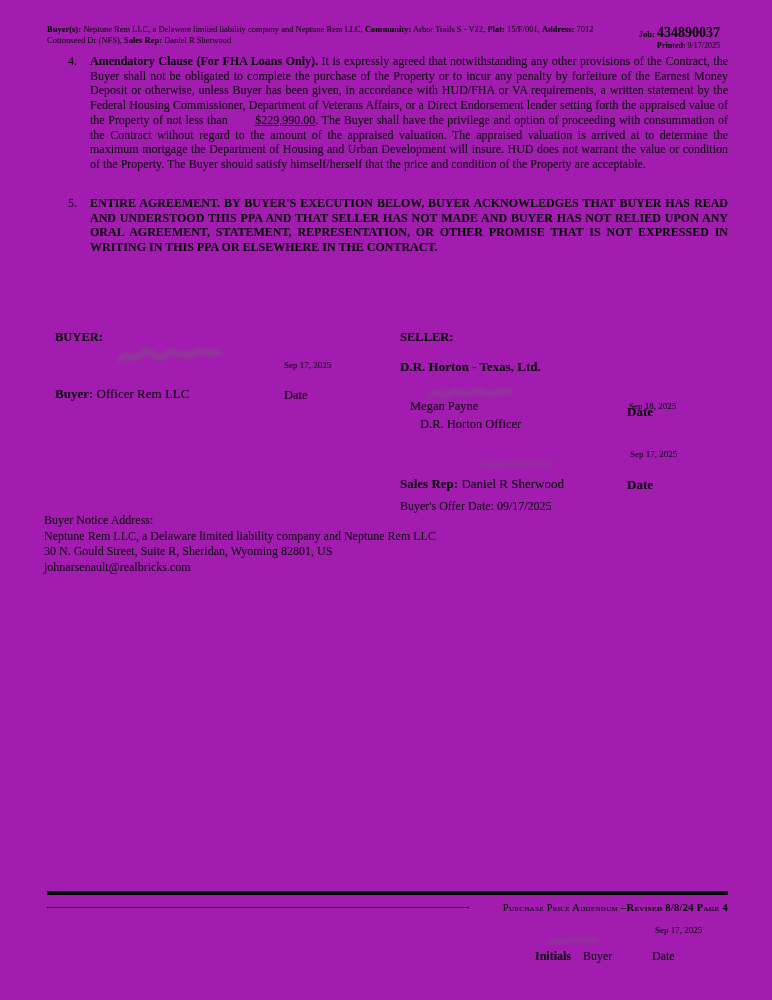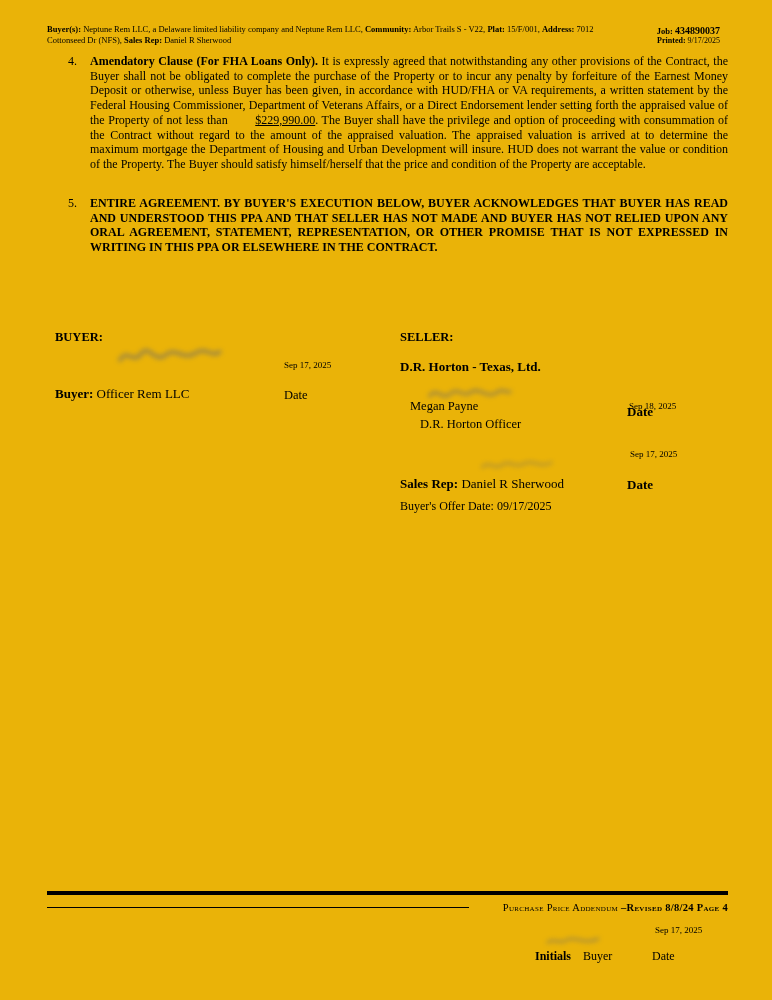--- a/index.html
+++ b/index.html
@@ -2,31 +2,31 @@
 <html><head>
 <meta charset="utf-8">
 <style>
   * { margin:0; padding:0; box-sizing:border-box; }
   html,body { background:#ffffff; }
   body {
     width:772px; height:1000px;
     font-family:"Liberation Serif", serif;
     color:#000;
   }
-  .page { position:relative; width:772px; height:1000px; background:#eab308; overflow:hidden; }
+  .page { position:relative; width:772px; height:1000px; background:#a21caf; overflow:hidden; }
 
   
   .header-left {
     position:absolute; left:47px; top:24px; width:568px;
     font-size:8.5px; line-height:1.35;
   }
   .header-left b { font-weight:bold; }
   .header-right { position:absolute; right:52px; top:25px; text-align:right; }
   .job-line { font-size:8.5px; font-weight:bold; white-space:nowrap; }
-  .job-number { font-size:10px; font-weight:bold; }
+  .job-number { font-size:14px; font-weight:bold; }
   .printed-line { font-size:8px; white-space:nowrap; }
   .printed-line b { font-weight:bold; }
 
   
   .clause { position:absolute; left:68px; width:660px; display:flex; }
   .clause-num { width:22px; flex:none; font-size:12px; }
   .clause-text { width:638px; font-size:12px; line-height:14.7px; text-align:justify; }
   .clause4 { top:54px; }
   .clause4 .clause-title { font-weight:bold; }
   .clause4 .amount { text-decoration:underline;margin-left:24px; }
@@ -124,20 +124,26 @@
         <path d="M3 16 C 12 4, 20 20, 30 12 C 40 4, 48 18, 60 10 C 72 4, 82 18, 97 8" stroke="#6b6b6b" stroke-width="3.5" fill="none"></path>
       </svg>
   </div>
   <div class="abs sig-name" style="left:400px; top:476px;">
     <b>Sales Rep:</b><span> Daniel R Sherwood</span>
   </div>
   <div class="abs date-label-bold" style="left:627px; top:477px;">Date</div>
 
   <div class="abs" style="left:400px; top:499px; font-size:12px;">Buyer's Offer Date: 09/17/2025</div>
 
+  <div class="notice">
+    <div>Buyer Notice Address:</div>
+    <div>Neptune Rem LLC, a Delaware limited liability company and Neptune Rem LLC</div>
+    <div>30 N. Gould Street, Suite R, Sheridan, Wyoming 82801, US</div>
+    <div>johnarsenault@realbricks.com</div>
+  </div>
 
   <div class="footer-bar"></div>
   <div class="footer-row">
     <div class="footer-leader"></div>
     <div class="footer-text">
       <span>Purchase Price Addendum </span><span class="rev">–Revised 8/8/24 Page 4</span>
     </div>
   </div>
 
   <div class="footer-date">Sep 17, 2025</div>

